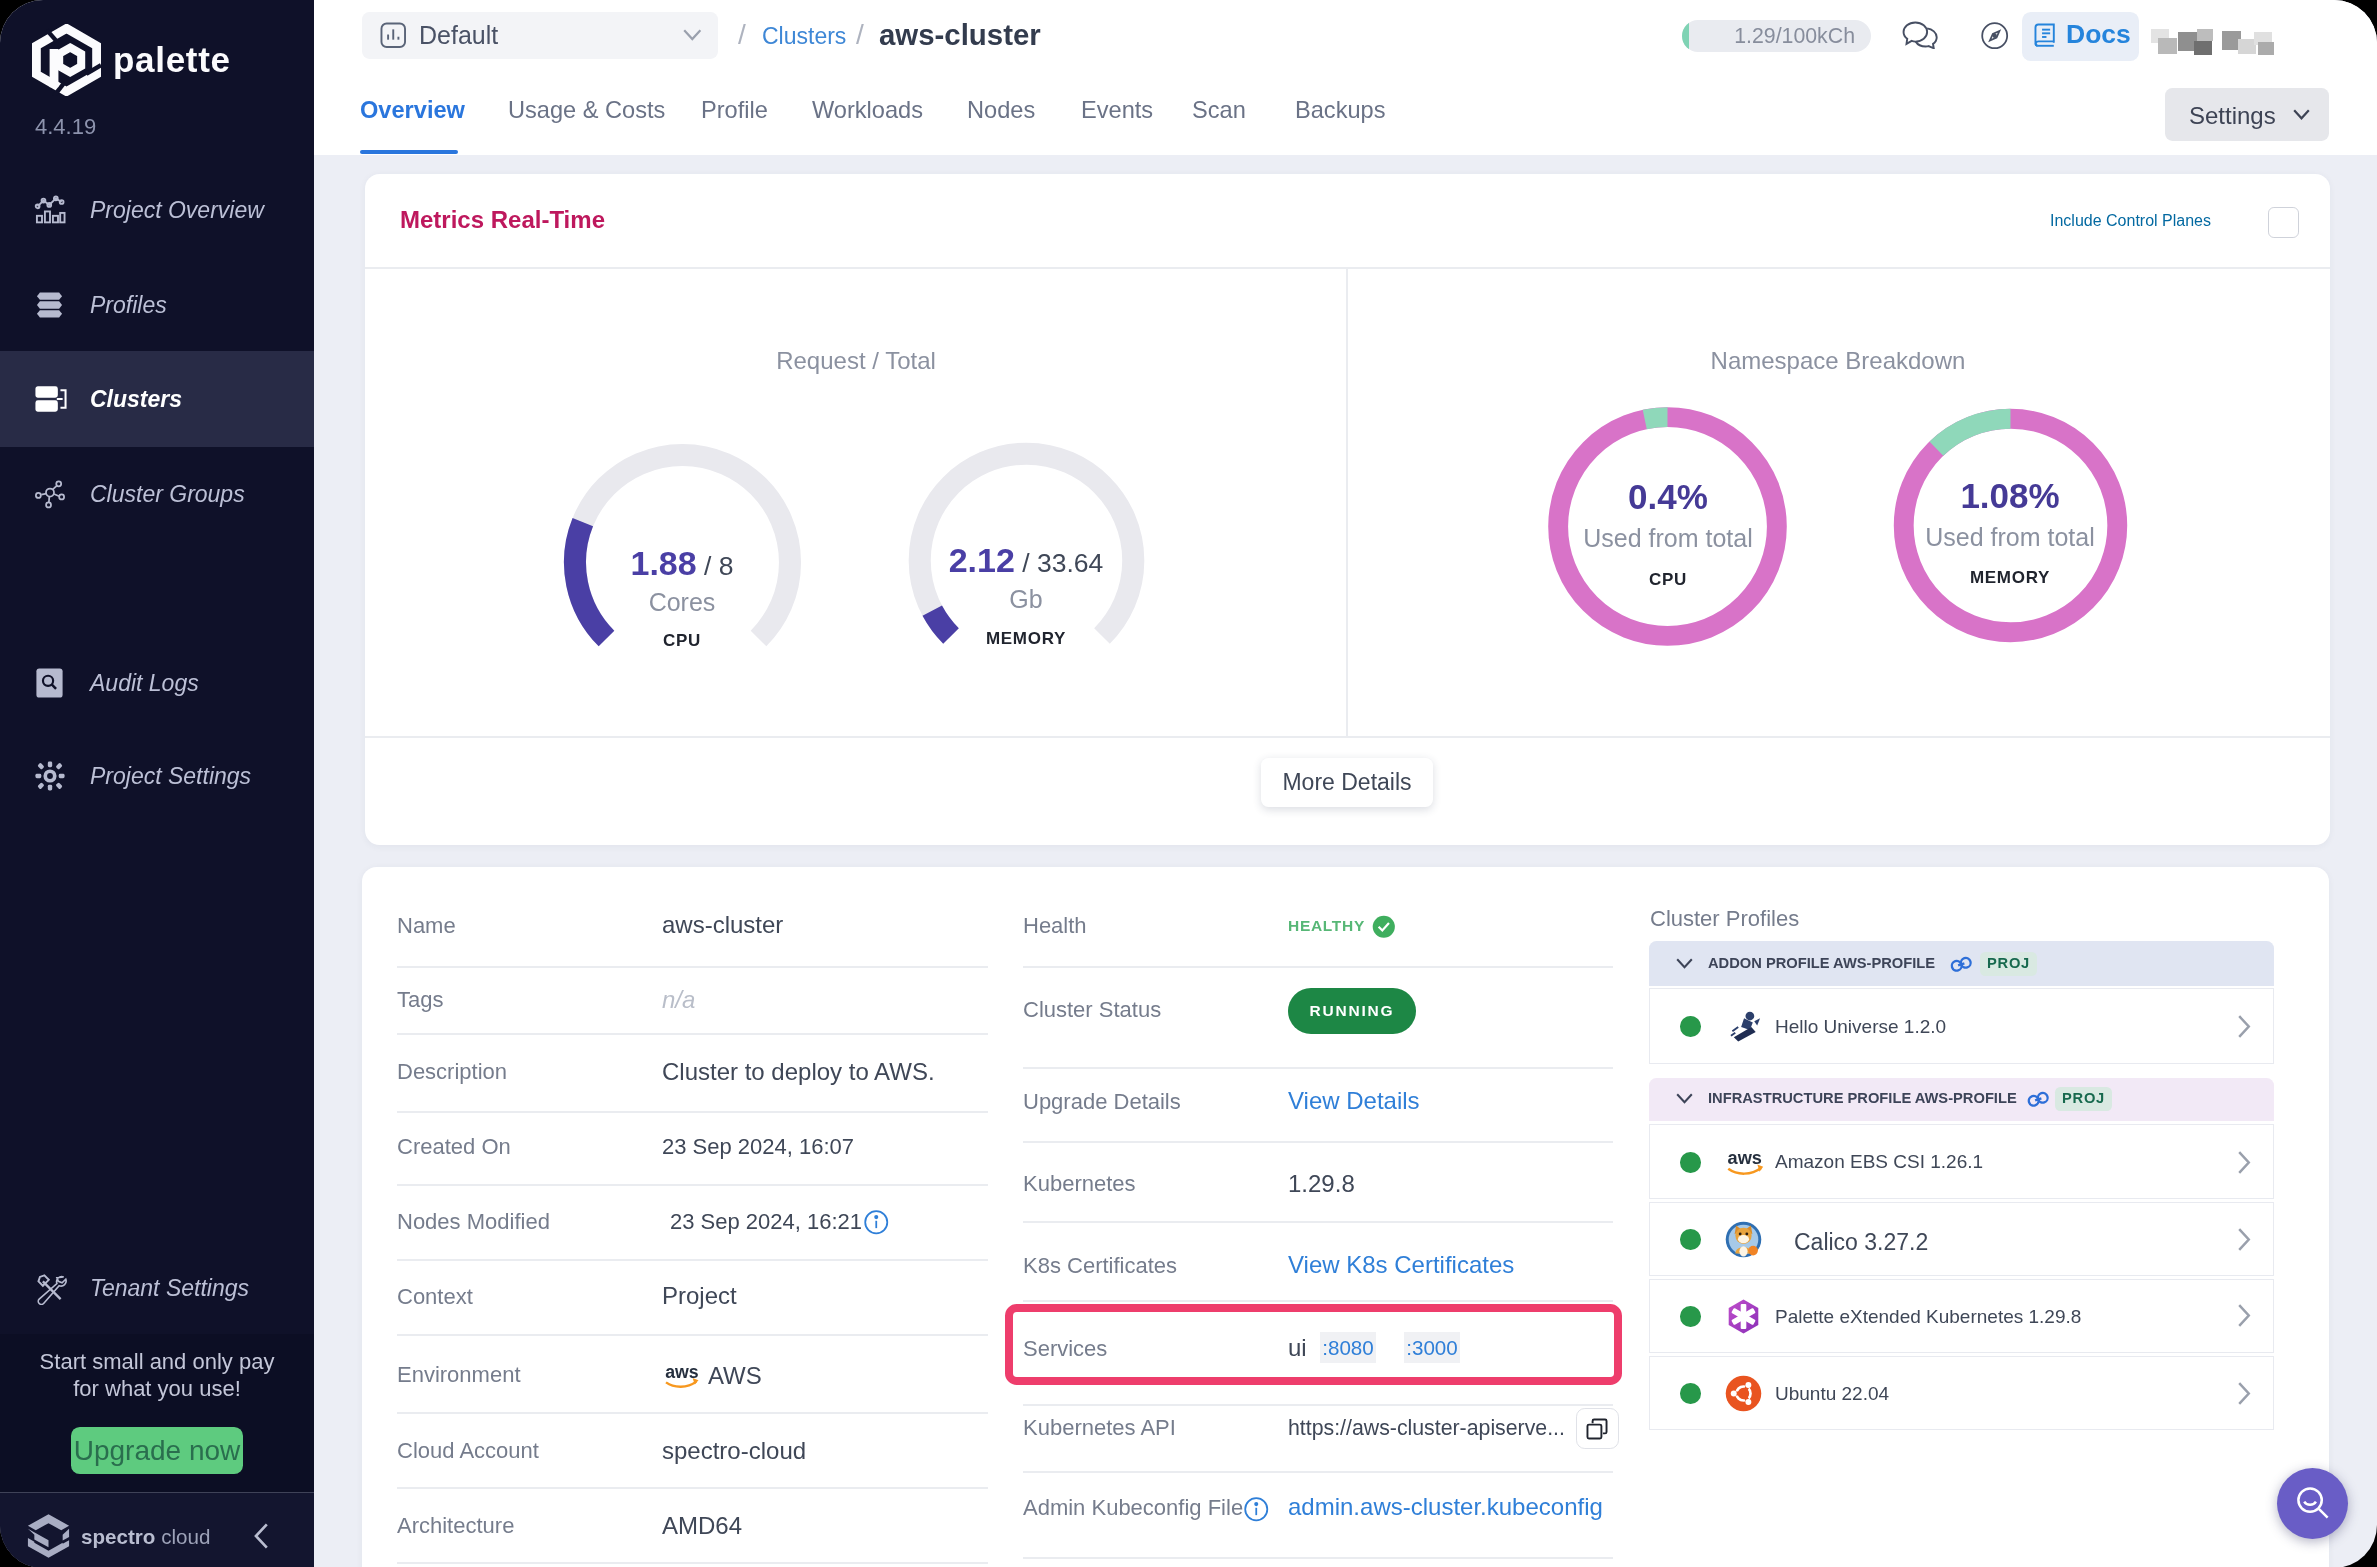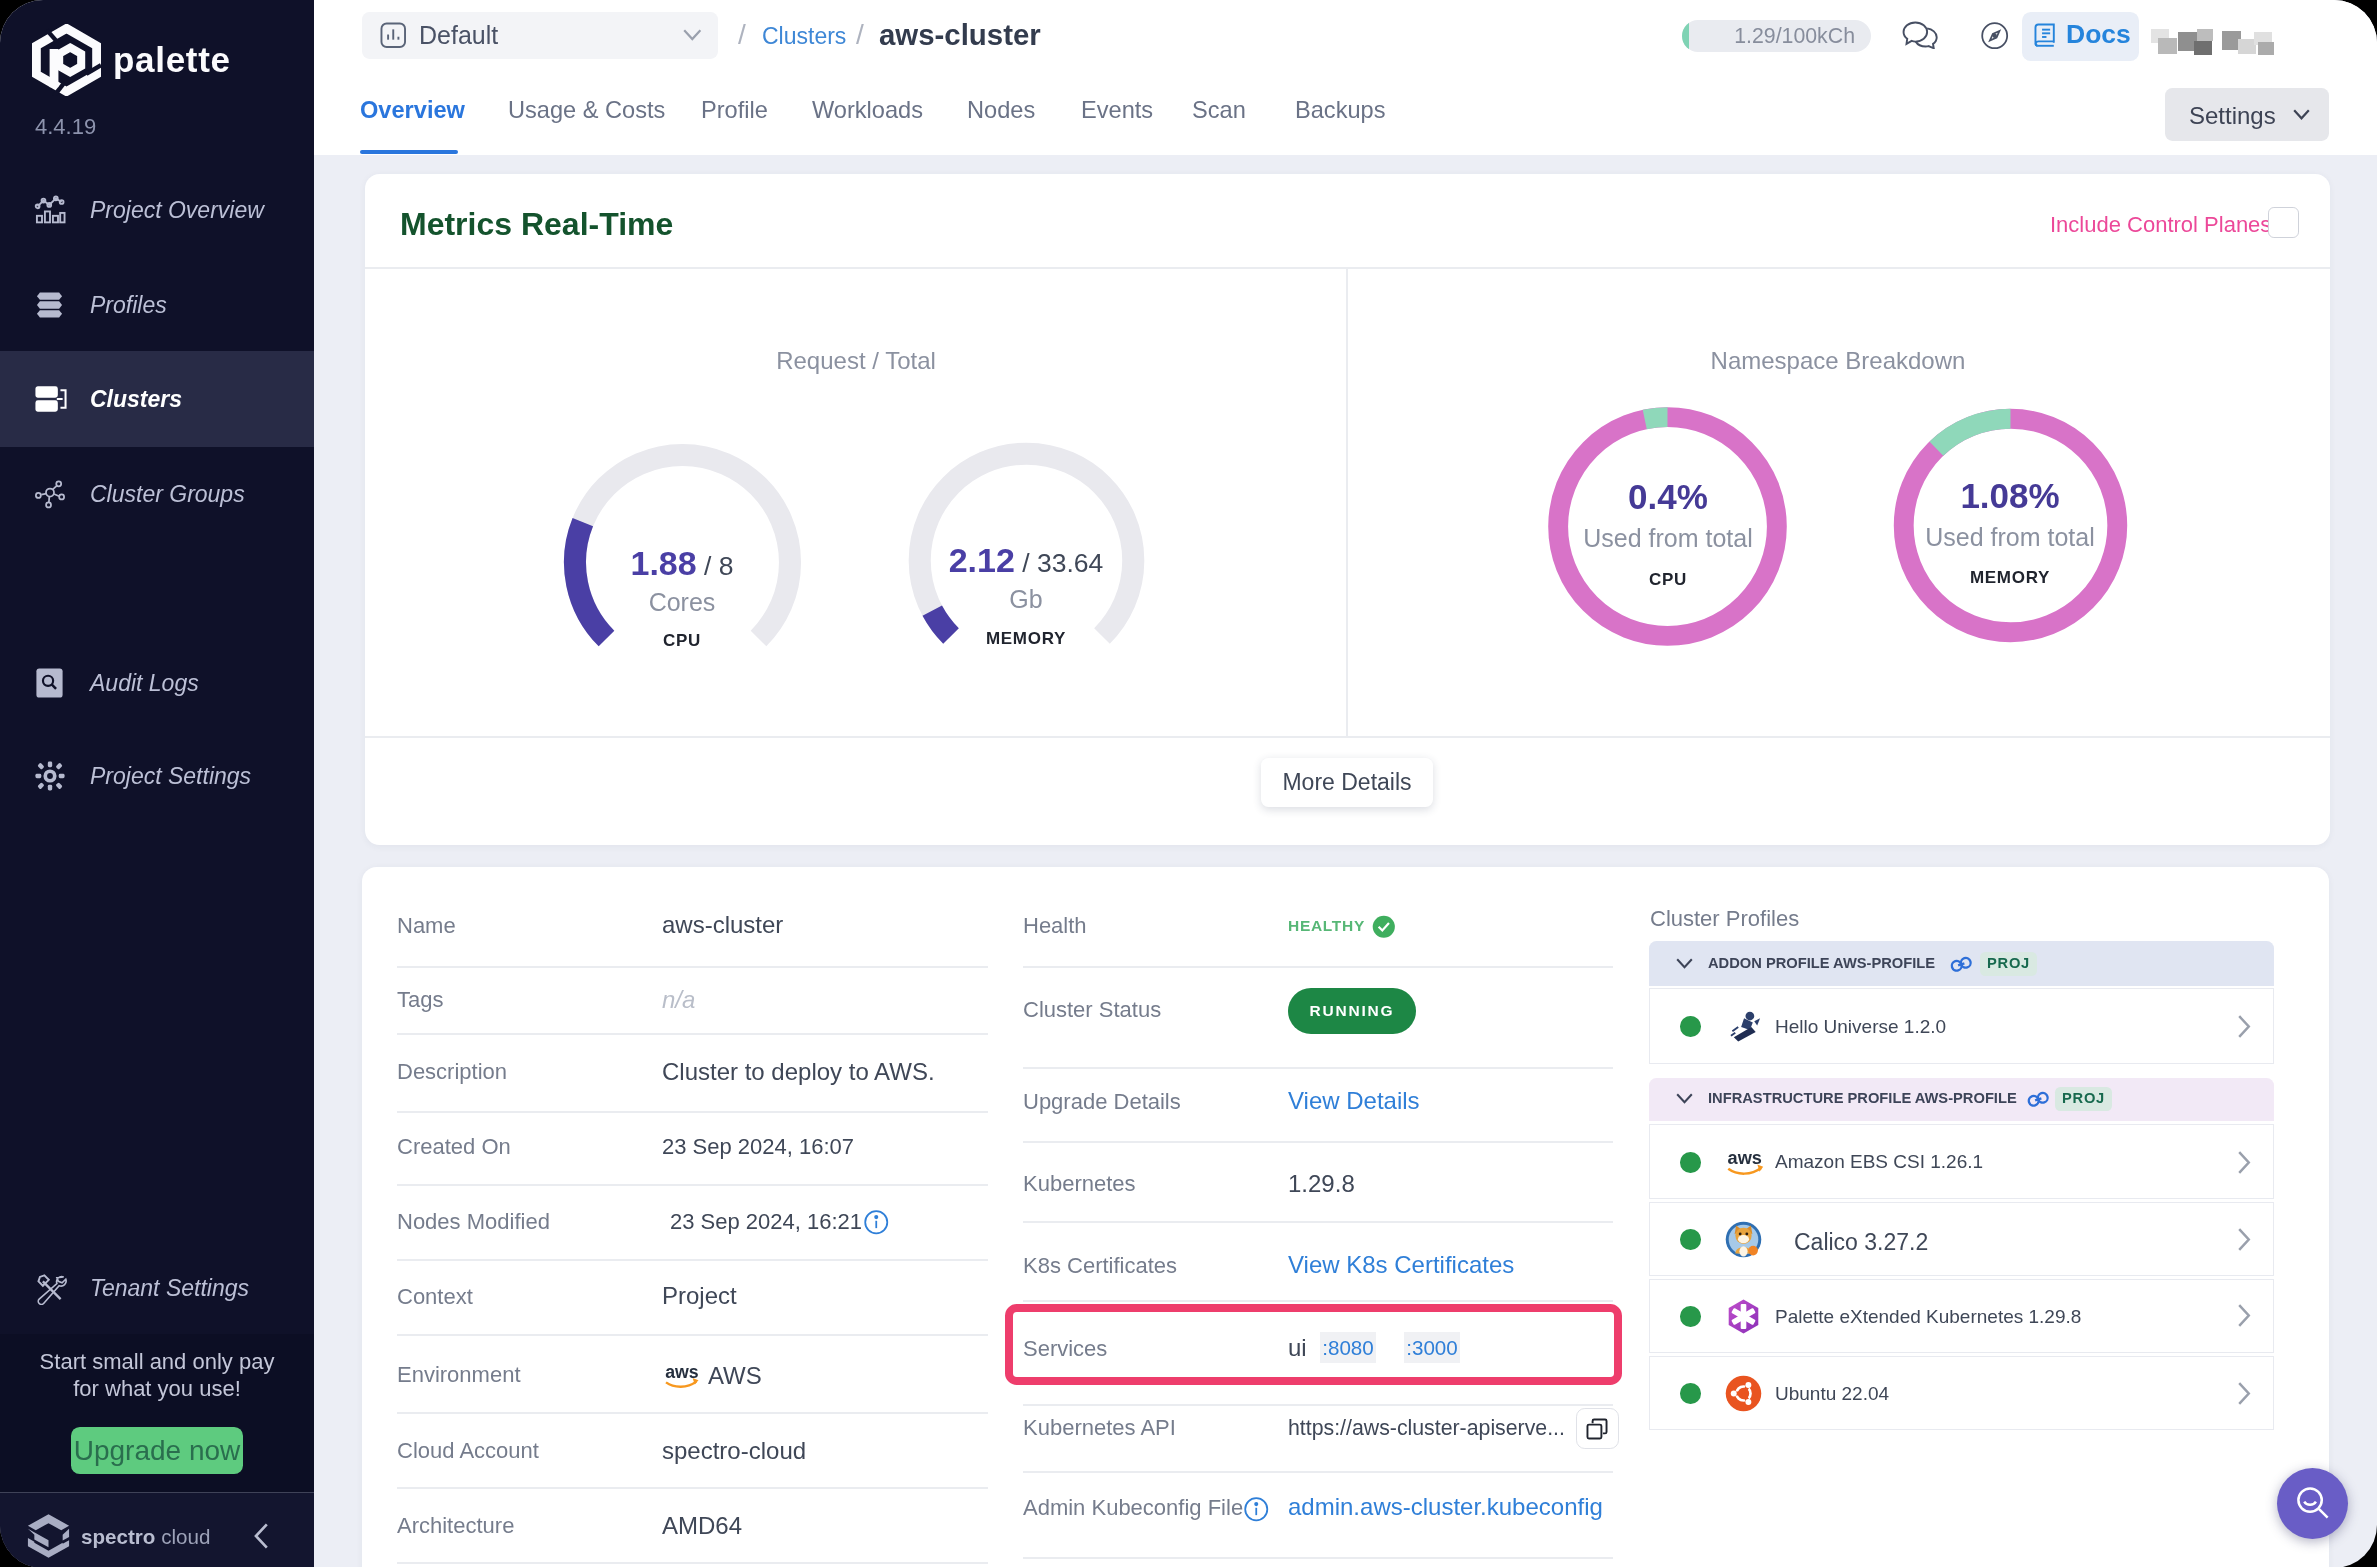--- a/index.html
+++ b/index.html
@@ -205,22 +205,22 @@
     <div class="tab" style="left:387px;">Profile</div>
     <div class="tab" style="left:498px;">Workloads</div>
     <div class="tab" style="left:653px;">Nodes</div>
     <div class="tab" style="left:767px;">Events</div>
     <div class="tab" style="left:878px;">Scan</div>
     <div class="tab" style="left:981px;">Backups</div>
     <div class="a" style="left:46px;top:150px;width:98px;height:4.4px;background:#2a76dd;border-radius:2.2px;"></div>
   </div>
 
   <div class="card" id="card1" style="left:365px;top:174px;width:1965px;height:671px;">
-    <div class="a" style="left:35px;top:32px;font-size:32px;font-weight:600;color:#14532d;">Metrics Real-Time</div>
-    <div class="a" style="left:1685px;top:38px;font-size:22px;color:#ec4899;">Include Control Planes</div>
+    <div class="a" style="left:35px;top:32px;font-size:24px;font-weight:600;color:#be185d;">Metrics Real-Time</div>
+    <div class="a" style="left:1685px;top:38px;font-size:16px;color:#0369a1;">Include Control Planes</div>
     <div class="a" style="left:1903px;top:33px;width:31px;height:31px;border:1.5px solid #cfd2da;border-radius:5.9px;background:#fff;"></div>
     <div class="divh" style="left:0;top:93px;width:1965px;"></div>
     <div class="a" style="left:981px;top:93px;width:1.5px;height:469px;background:#eaecf0;"></div>
 
     <div class="a ctr" style="left:491px;top:187px;font-size:24px;color:#8b91a0;">Request / Total</div>
 
     <svg class="a" style="left:196px;top:267px;" width="243" height="243" viewBox="0 0 330 330" fill="none">
       <path d="M 61.8 268.2 A 146 146 0 1 1 268.2 268.2" stroke="#e9e9ee" stroke-width="30"></path>
       <path d="M 61.8 268.2 A 146 146 0 0 1 29.6 110.3" stroke="#4a3fa5" stroke-width="30"></path>
     </svg>

